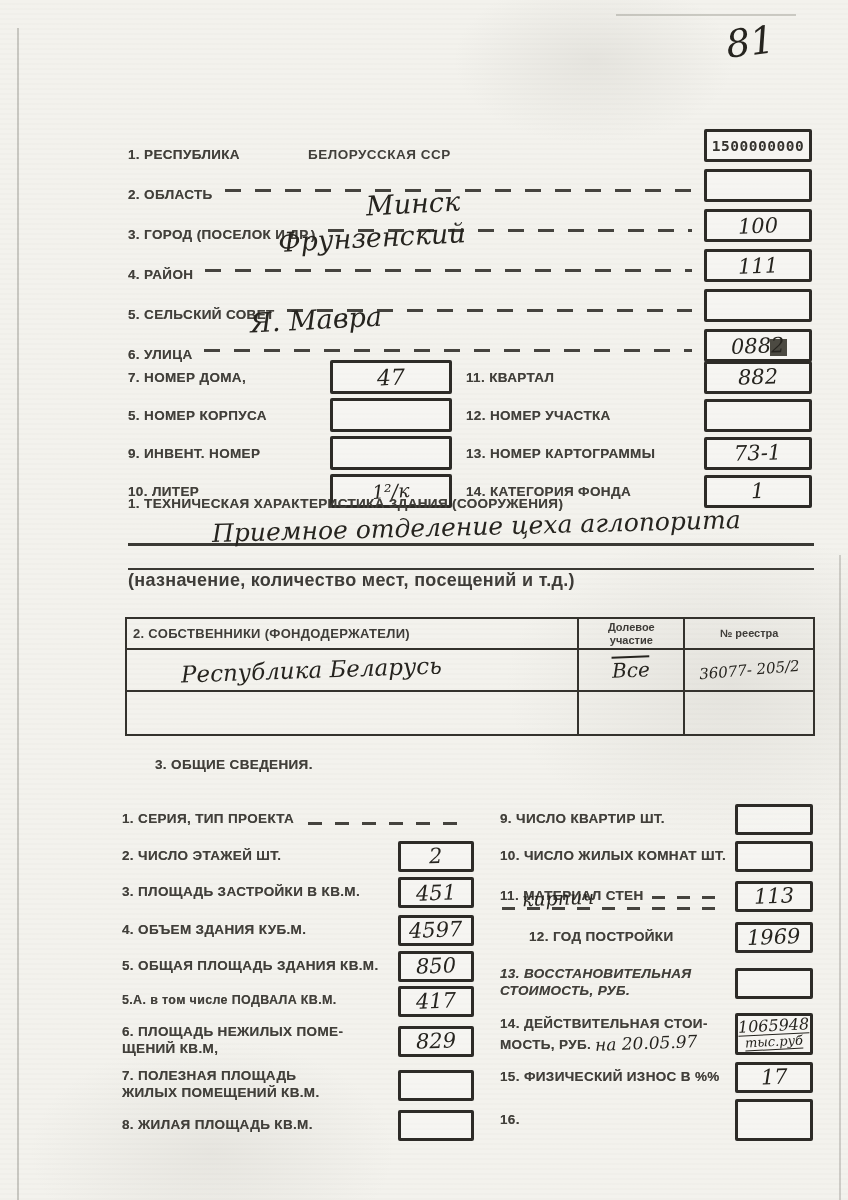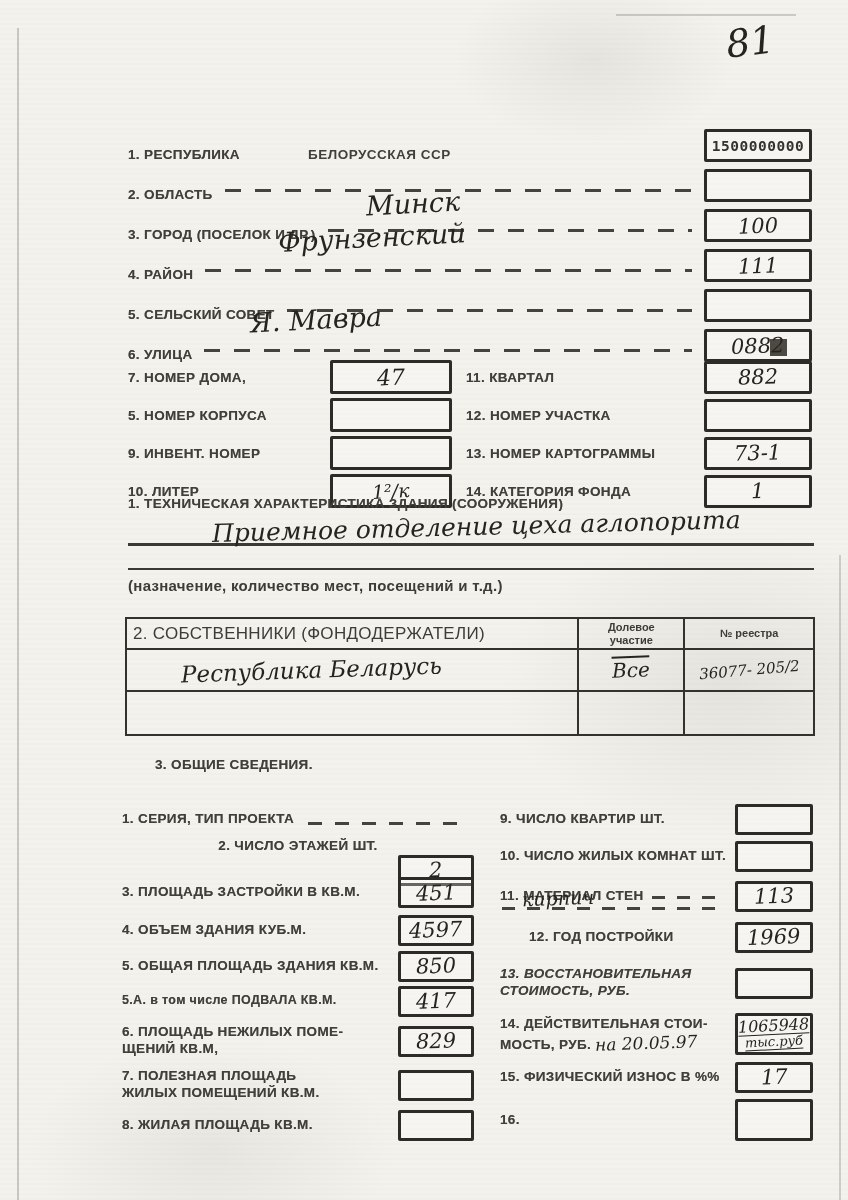--- a/index.html
+++ b/index.html
@@ -49,29 +49,29 @@
   .pl{width:202px;flex:none;}
   .val-box{width:122px;height:34px;flex:none;}
   .val-hw{font-size:22px;transform:rotate(-2deg);}
   .pr{margin-left:14px;flex:none;}
 
   
   .tech{position:absolute;left:128px;top:496px;width:686px;}
   .tech-entry-line{border-bottom:3px solid #3b3a35;padding:0 0 2px 84px;margin-top:1px;}
   .tech-entry-line .hw{font-size:25px;transform:rotate(-1.5deg);display:inline-block;}
   .tech-blank-line{height:20px;border-bottom:2.5px solid #3b3a35;margin-top:2px;}
-  .tech-hint{margin-top:7px;font-size:15px;font-weight:700;letter-spacing:.3px;}
+  .tech-hint{margin-top:0;font-size:18px;font-weight:700;letter-spacing:.3px;}
 
   
   .owners{position:absolute;left:125px;top:617px;width:690px;border-collapse:collapse;}
   .owners td{border:2.5px solid #34322d;padding:2px 6px;vertical-align:middle;}
   .c-owner{width:460px;}
   .c-share{width:100px;text-align:center;}
   .c-reg{width:118px;text-align:center;}
-  .owners .hdr{font-size:17px;font-weight:400;letter-spacing:.3px;}
+  .owners .hdr{font-size:13px;font-weight:700;letter-spacing:.3px;}
   .owners .hdr-sm{font-size:11px;font-weight:700;line-height:1.15;}
   .row-owner{height:42px;}
   .row-empty{height:44px;}
   .hw-owner{font-size:23px;transform:rotate(-2deg);display:inline-block;margin-left:48px;}
   .hw-share{font-size:20px;transform:rotate(-2deg);display:inline-block;text-decoration:overline;text-decoration-thickness:1.5px;}
   .hw-reg{font-size:15px;transform:rotate(-5deg);display:inline-block;}
 
   
   .gen-head{position:absolute;left:155px;top:757px;}
   .gcol{position:absolute;top:800px;}
@@ -215,21 +215,21 @@
   </tbody>
     </table>
 
   <div class="gen-head lbl">3. ОБЩИЕ СВЕДЕНИЯ.</div>
 
   <div class="gcol gcol-left">
     <div class="grow" style="height:38px;">
       <span class="lbl">1. СЕРИЯ, ТИП ПРОЕКТА</span>
       <div class="dash-short"></div>
     </div>
-    <div class="grow" style="height:36px;flex-direction:column;">
+    <div class="grow" style="height:36px;">
       <span class="lbl">2. ЧИСЛО ЭТАЖЕЙ ШТ.</span>
       <div class="box gen-box">
           <span class="hw gen-hw">2</span>
         </div>
     </div>
     <div class="grow" style="height:37px;">
       <span class="lbl">3. ПЛОЩАДЬ ЗАСТРОЙКИ В КВ.М.</span>
       <div class="box gen-box">
           <span class="hw gen-hw">451</span>
         </div>

